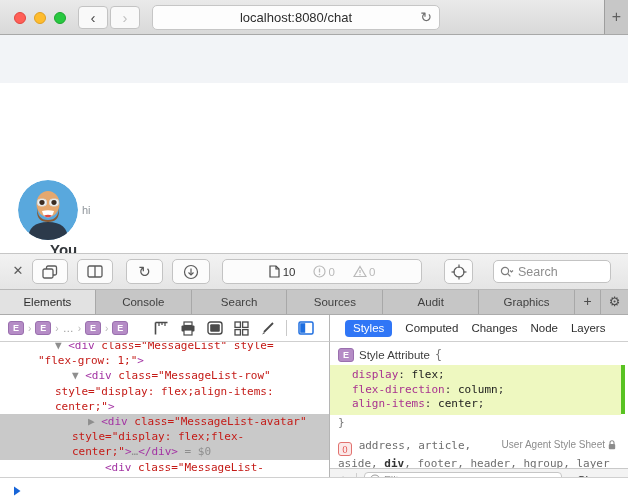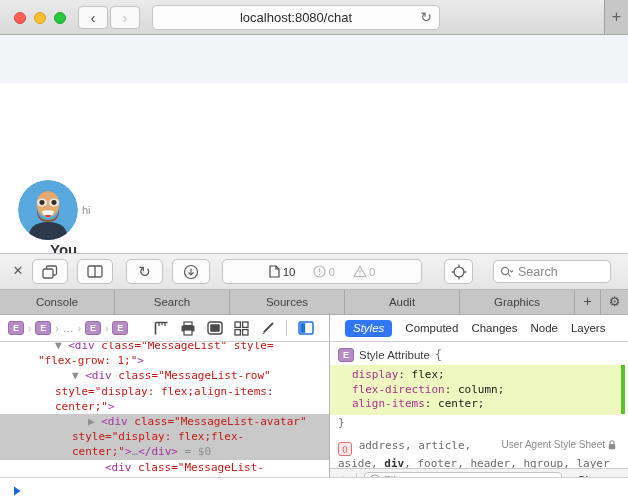--- a/index.html
+++ b/index.html
@@ -83,21 +83,21 @@
     color:#fff; font-size:9px; font-weight:bold; text-align:center; line-height:12px; flex:none; }
   .crumb-sep { color:#b9b9b9; font-size:10px; margin:0 4px; }
   .crumb-ellipsis { color:#9a9a9a; font-size:11px; }
   .crumb-icons { display:flex; align-items:center; gap:11px; margin-left:26px; }
   .ci { display:flex; align-items:center; }
   .ci-div { width:1px; height:16px; background:#c9c9c9; }
 
   .sidebarnav { position:absolute; left:330px; top:61px; width:298px; height:27px; background:#fff;
     border-bottom:1px solid #cfcfcf; display:flex; align-items:center; padding-left:15px; gap:13px; }
   .snav { font-size:11.5px; color:#2e2e2e; }
-  .snav.active { background:#3076f6; color:#fff; border-radius:4px; padding:2.5px 8px;font-style:italic; }
+  .snav.active { background:#3076f6; color:#fff; border-radius:4px; padding:2.5px 8px; }
 
   
   .dompanel { position:absolute; left:0; top:88px; width:330px; height:136px; background:#fff;
     border-right:1px solid #b5b5b5; overflow:hidden;
     font-family:"DejaVu Sans Mono", monospace; font-size:11px; line-height:15.2px; }
   .domlines { margin-top:-4px; }
   .code-line { white-space:pre; color:#1a1a1a; }
   .code-line.sel { background:#c9c9c9; }
   .tok-g { color:#8e8e8e; }
   .tok-p { color:#a333a3; }
@@ -249,20 +249,21 @@
         <svg width="14" height="12" viewBox="0 0 14 12">
           <circle cx="5" cy="5" r="3.6" fill="none" stroke="#7d7d7d" stroke-width="1.2"></circle>
           <line x1="7.7" y1="7.7" x2="10.3" y2="10.3" stroke="#7d7d7d" stroke-width="1.2"></line>
           <path d="M11 4.5 L12.5 6 L14 4.5" fill="none" stroke="#7d7d7d" stroke-width="1.1" transform="translate(-1,0)"></path>
         </svg>
         <input placeholder="Search" style="">
       </div>
     </div>
 
     <div class="insp-tabs" id="insp-tabs">
+        <div class="itab active">Elements</div>
         <div class="itab">Console</div>
         <div class="itab">Search</div>
         <div class="itab">Sources</div>
         <div class="itab">Audit</div>
         <div class="itab">Graphics</div>
         <div class="itab-add">+</div>
         <div class="itab-gear">⚙</div>
       </div>
 
     <div class="crumbbar">

